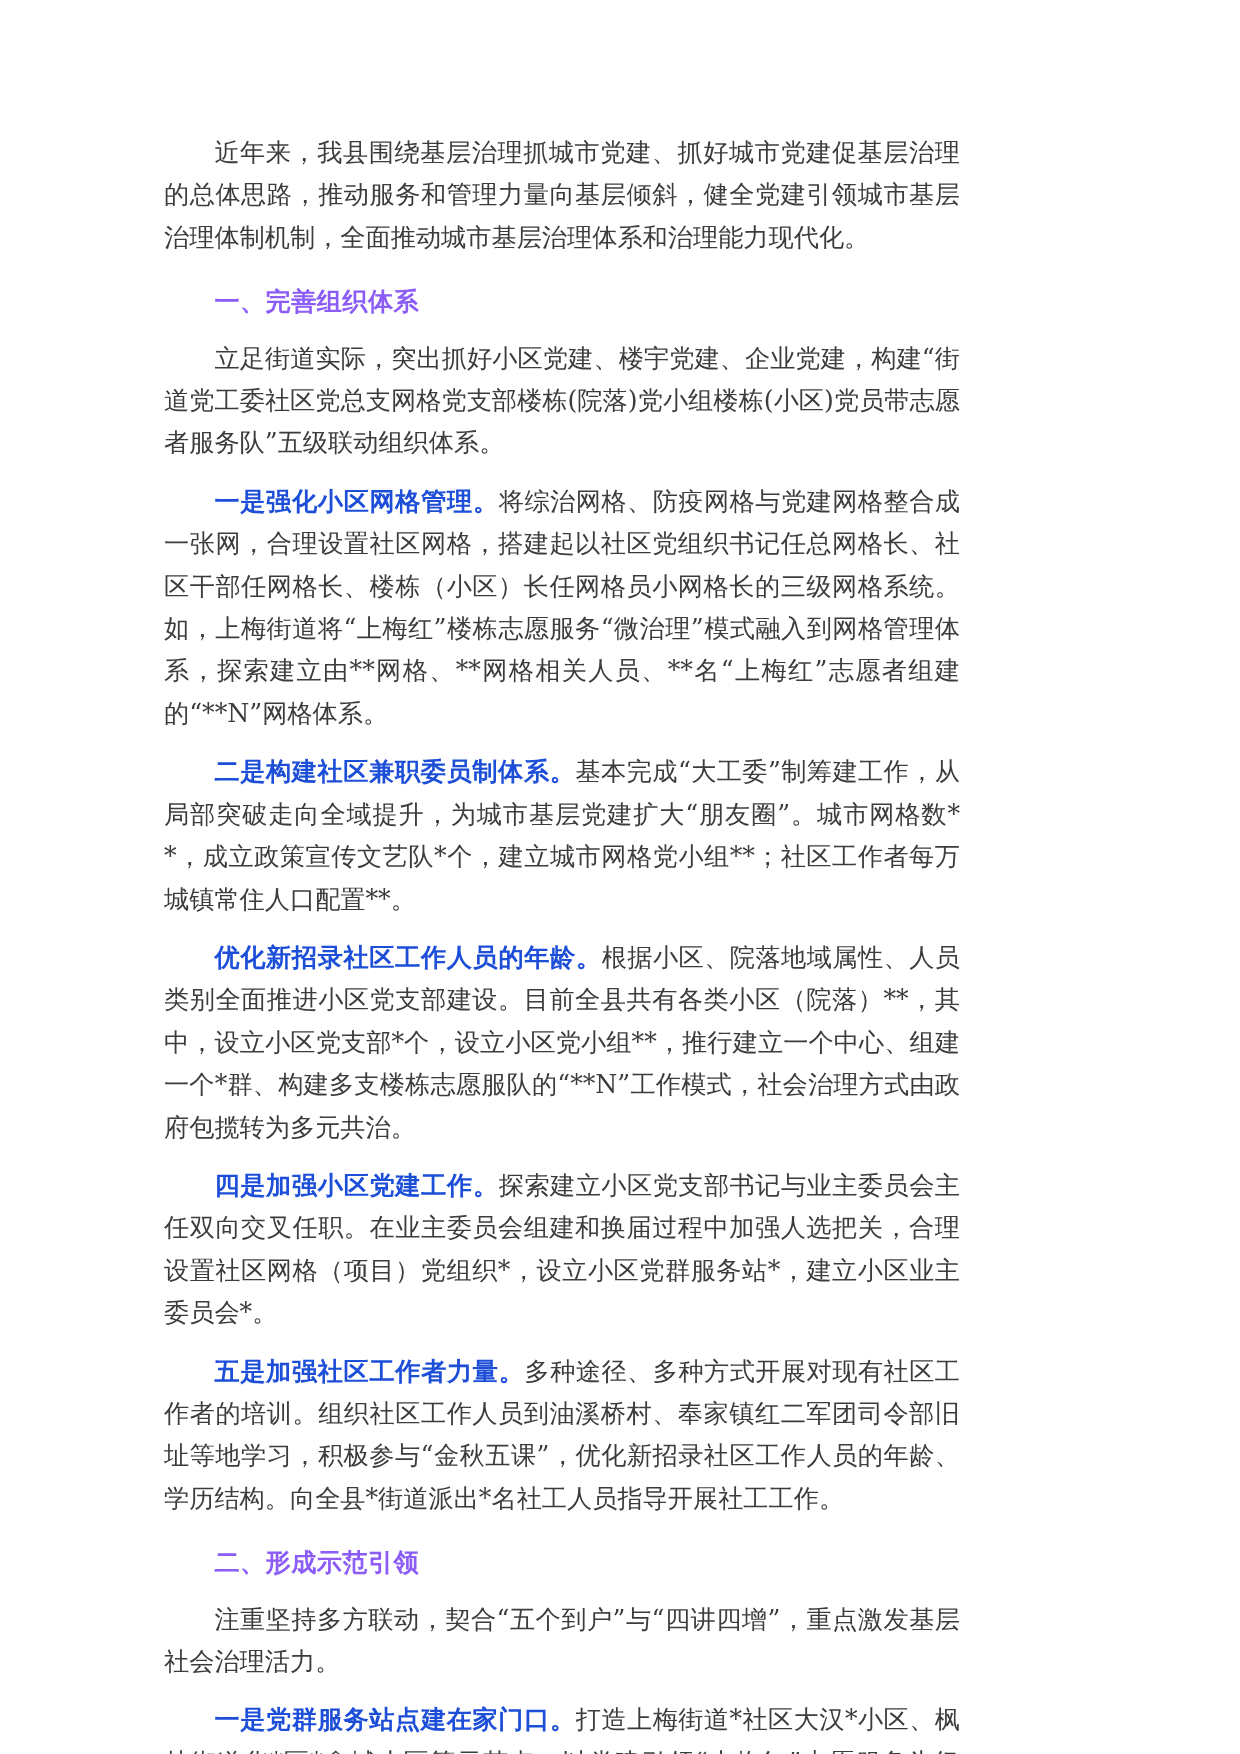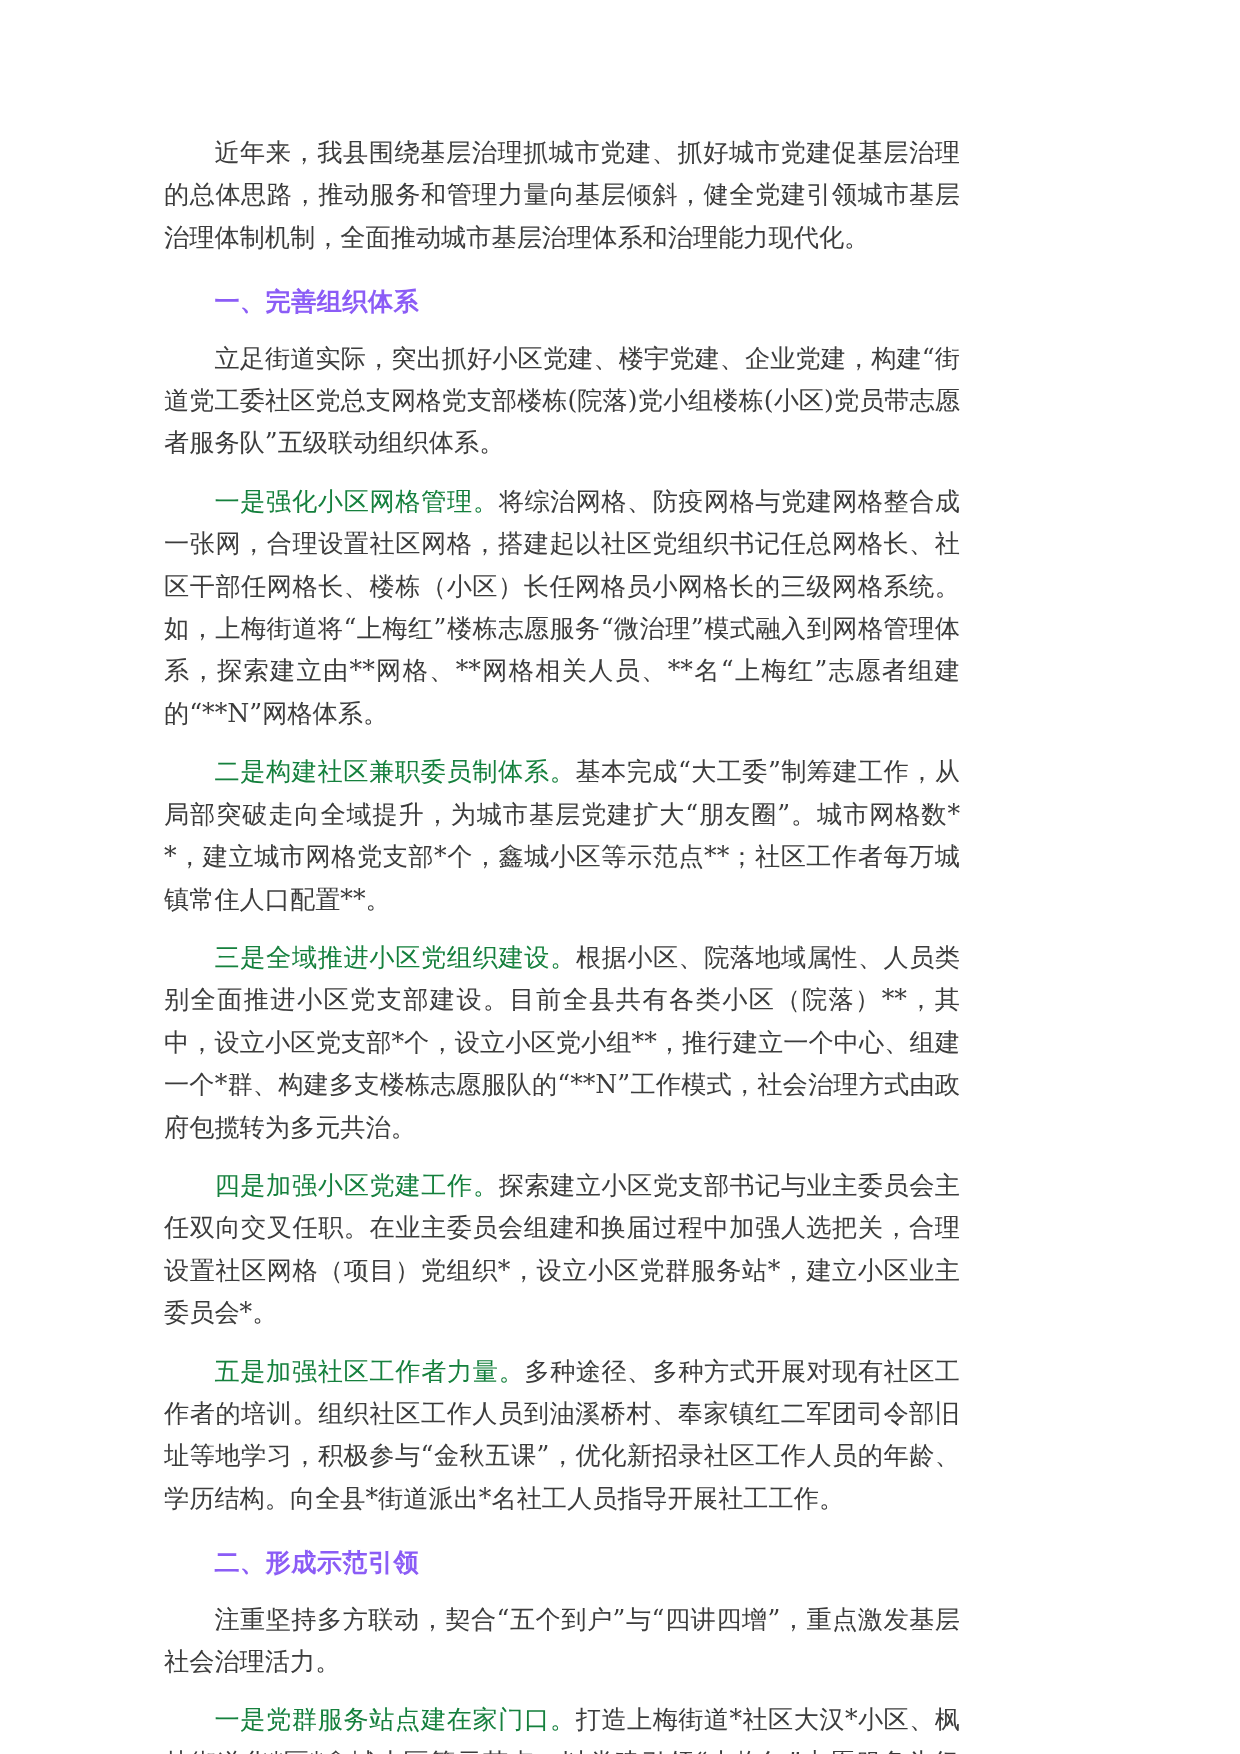--- a/index.html
+++ b/index.html
@@ -46,45 +46,45 @@
     font-weight: bold;
     font-size: 25.2px;
     line-height: 42.4px;
     color: #8b5cf6;
     text-indent: 50.4px;
     margin: 22px 0 14px 0;
     letter-spacing: 0.4px;
   }
   .lead {
     font-family: "DejaVu Sans", "Liberation Sans", sans-serif;
-    font-weight: normal;
-    color: #15803d;
+    font-weight: bold;
+    color: #1d4ed8;
     letter-spacing: 0.2px;
   }
   .para-run {
     
   }
 </style>
 </head>
 <body>
 
 <div class="page">
   <div class="content">
 
     <p class="para"><span>近年来，我县围绕基层治理抓城市党建、抓好城市党建促基层治理的总体思路，推动服务和管理力量向基层倾斜，健全党建引领城市基层治理体制机制，全面推动城市基层治理体系和治理能力现代化。</span></p>
 
     <h2 class="heading"><span>一、完善组织体系</span></h2>
 
     <p class="para tight"><span>立足街道实际，突出抓好小区党建、楼宇党建、企业党建，构建“街道党工委社区党总支网格党支部楼栋(院落)党小组楼栋(小区)党员带志愿者服务队”五级联动组织体系。</span></p>
 
     <p class="para"><span class="lead">一是强化小区网格管理。</span><span class="para-run">将综治网格、防疫网格与党建网格整合成一张网，合理设置社区网格，搭建起以社区党组织书记任总网格长、社区干部任网格长、楼栋（小区）长任网格员小网格长的三级网格系统。如，上梅街道将“上梅红”楼栋志愿服务“微治理”模式融入到网格管理体系，探索建立由**网格、**网格相关人员、**名“上梅红”志愿者组建的“**N”网格体系。</span></p>
 
-    <p class="para"><span class="lead">二是构建社区兼职委员制体系。</span><span class="para-run">基本完成“大工委”制筹建工作，从局部突破走向全域提升，为城市基层党建扩大“朋友圈”。城市网格数**，建立城市网格党支部*个，鑫城小区等示范点**；社区工作者每万城镇常住人口配置**。</span></p>
+    <p class="para"><span class="lead">二是构建社区兼职委员制体系。</span><span class="para-run">基本完成“大工委”制筹建工作，从局部突破走向全域提升，为城市基层党建扩大“朋友圈”。城市网格数**，成立政策宣传文艺队*个，建立城市网格党小组**；社区工作者每万城镇常住人口配置**。</span></p>
 
-    <p class="para"><span class="lead">三是全域推进小区党组织建设。</span><span class="para-run">根据小区、院落地域属性、人员类别全面推进小区党支部建设。目前全县共有各类小区（院落）**，其中，设立小区党支部*个，设立小区党小组**，推行建立一个中心、组建一个*群、构建多支楼栋志愿服队的“**N”工作模式，社会治理方式由政府包揽转为多元共治。</span></p>
+    <p class="para"><span class="lead">优化新招录社区工作人员的年龄。</span><span class="para-run">根据小区、院落地域属性、人员类别全面推进小区党支部建设。目前全县共有各类小区（院落）**，其中，设立小区党支部*个，设立小区党小组**，推行建立一个中心、组建一个*群、构建多支楼栋志愿服队的“**N”工作模式，社会治理方式由政府包揽转为多元共治。</span></p>
 
     <p class="para"><span class="lead">四是加强小区党建工作。</span><span class="para-run">探索建立小区党支部书记与业主委员会主任双向交叉任职。在业主委员会组建和换届过程中加强人选把关，合理设置社区网格（项目）党组织*，设立小区党群服务站*，建立小区业主委员会*。</span></p>
 
     <p class="para"><span class="lead">五是加强社区工作者力量。</span><span class="para-run">多种途径、多种方式开展对现有社区工作者的培训。组织社区工作人员到油溪桥村、奉家镇红二军团司令部旧址等地学习，积极参与“金秋五课”，优化新招录社区工作人员的年龄、学历结构。向全县*街道派出*名社工人员指导开展社工工作。</span></p>
 
     <h2 class="heading"><span>二、形成示范引领</span></h2>
 
     <p class="para tight"><span>注重坚持多方联动，契合“五个到户”与“四讲四增”，重点激发基层社会治理活力。</span></p>
 
     <p class="para"><span class="lead">一是党群服务站点建在家门口。</span><span class="para-run">打造上梅街道*社区大汉*小区、枫林街道华*区*鑫城小区等示范点，以党建引领“上梅红”志愿服务为纽带，通过“党员带群众”方式，发挥“五老”优势，成立政策宣传文艺队、疫情防控宣传队、</span></p>

